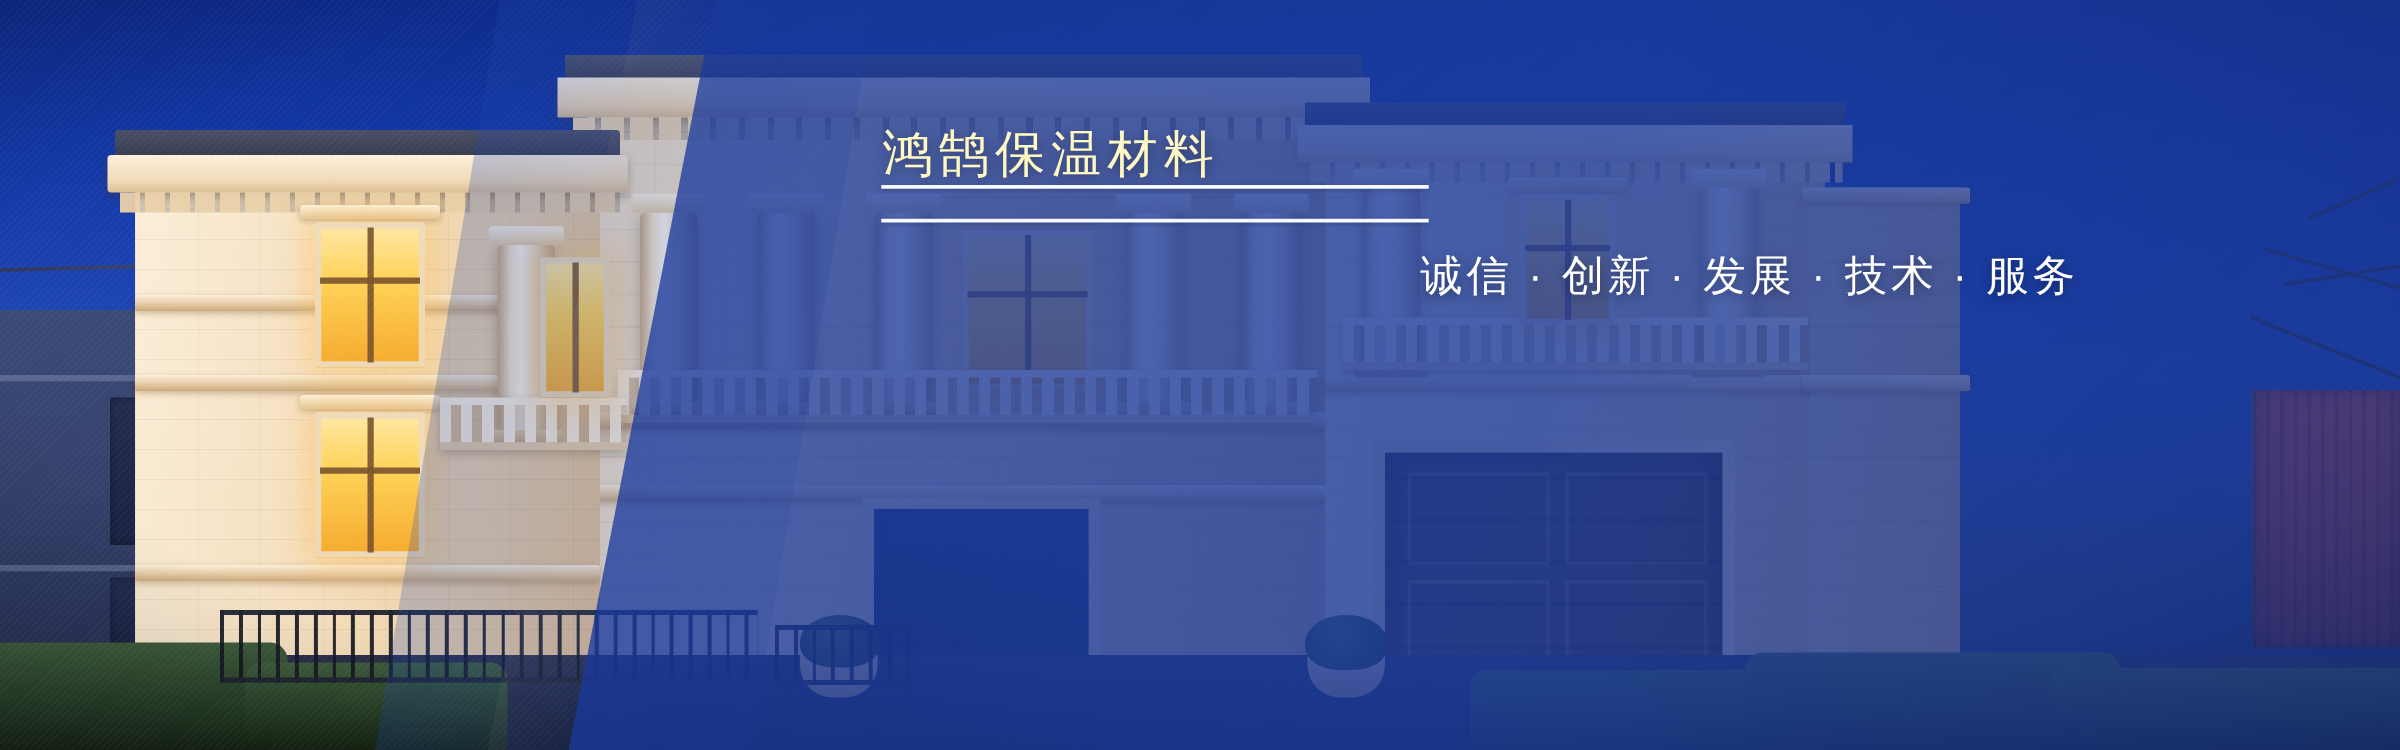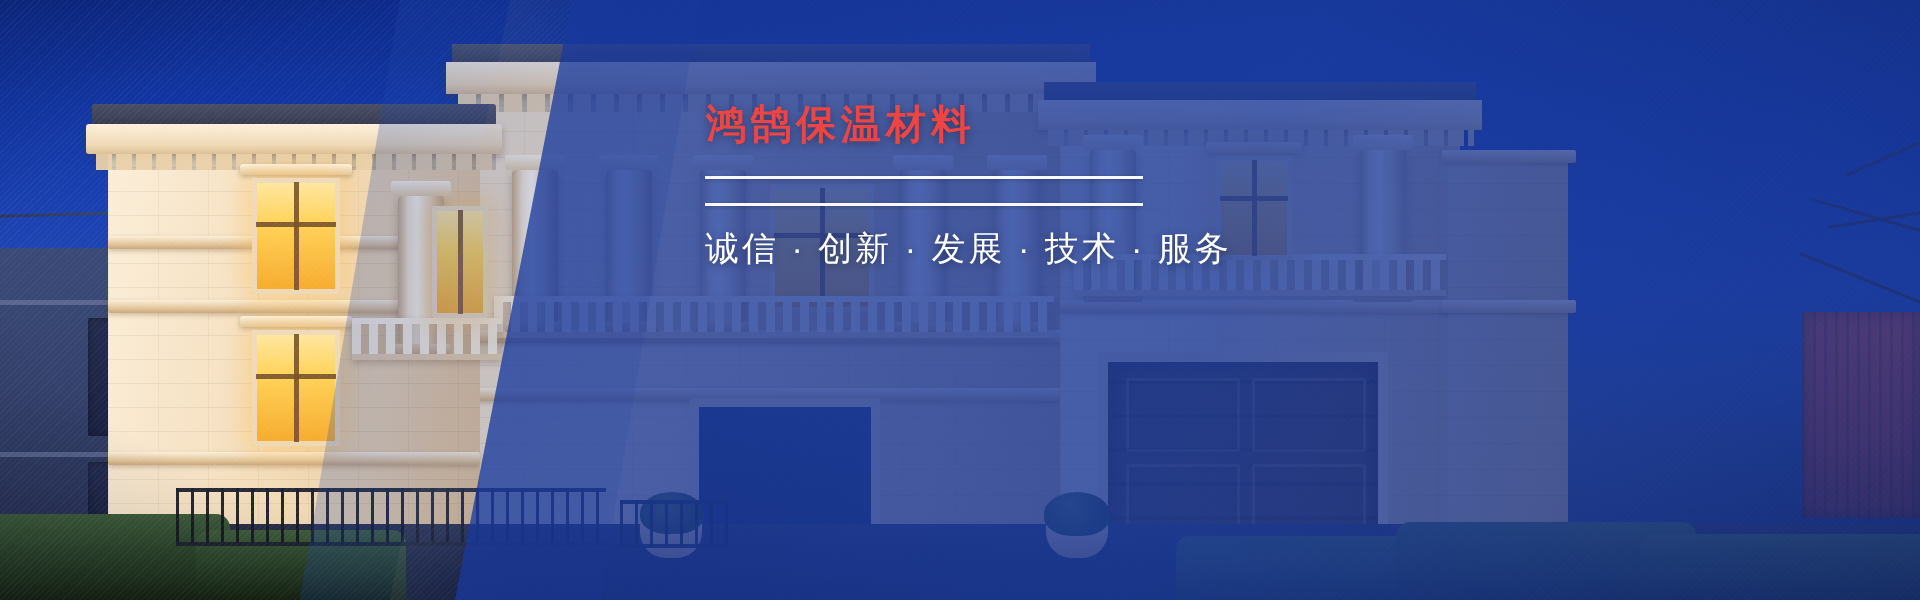--- a/index.html
+++ b/index.html
@@ -281,25 +281,25 @@
     pointer-events:none;
   }
 
   
   .content{
     position:absolute;left:703px;top:104px;width:960px;
   }
   .brand{
     font-size:40px;
     line-height:1;
-    color:#ef4444;
+    color:#fef9c3;
     letter-spacing:5px;
-    font-weight:700;
+    font-weight:400;
     text-shadow:0 2px 10px rgba(0,0,0,.38);
-    margin:0 0 32px 3px;
+    margin:0 0 4px 3px;
   }
   .rule{
     width:438px;height:3px;background:#ffffff;opacity:.96;
     margin:0 0 22px 2px;
     box-shadow:0 1px 4px rgba(0,0,0,.25);
   }
   .rule.bottom{margin:24px 0 20px 2px;}
   .headline{
     font-size:60px;
     line-height:1.16;
@@ -311,20 +311,21 @@
   }
   .headline .ln{display:block;white-space:nowrap;}
   .tagline{
     font-size:34px;
     color:#ffffff;
     font-weight:400;
     letter-spacing:3px;
     margin:0 0 0 2px;
     text-shadow:0 2px 9px rgba(0,0,0,.4);
     white-space:nowrap;
+    text-align:right;
   }
 </style>
 </head>
 <body>
 
 <div class="banner">
 
   <div class="photo">
 
     <div class="sky"></div>

